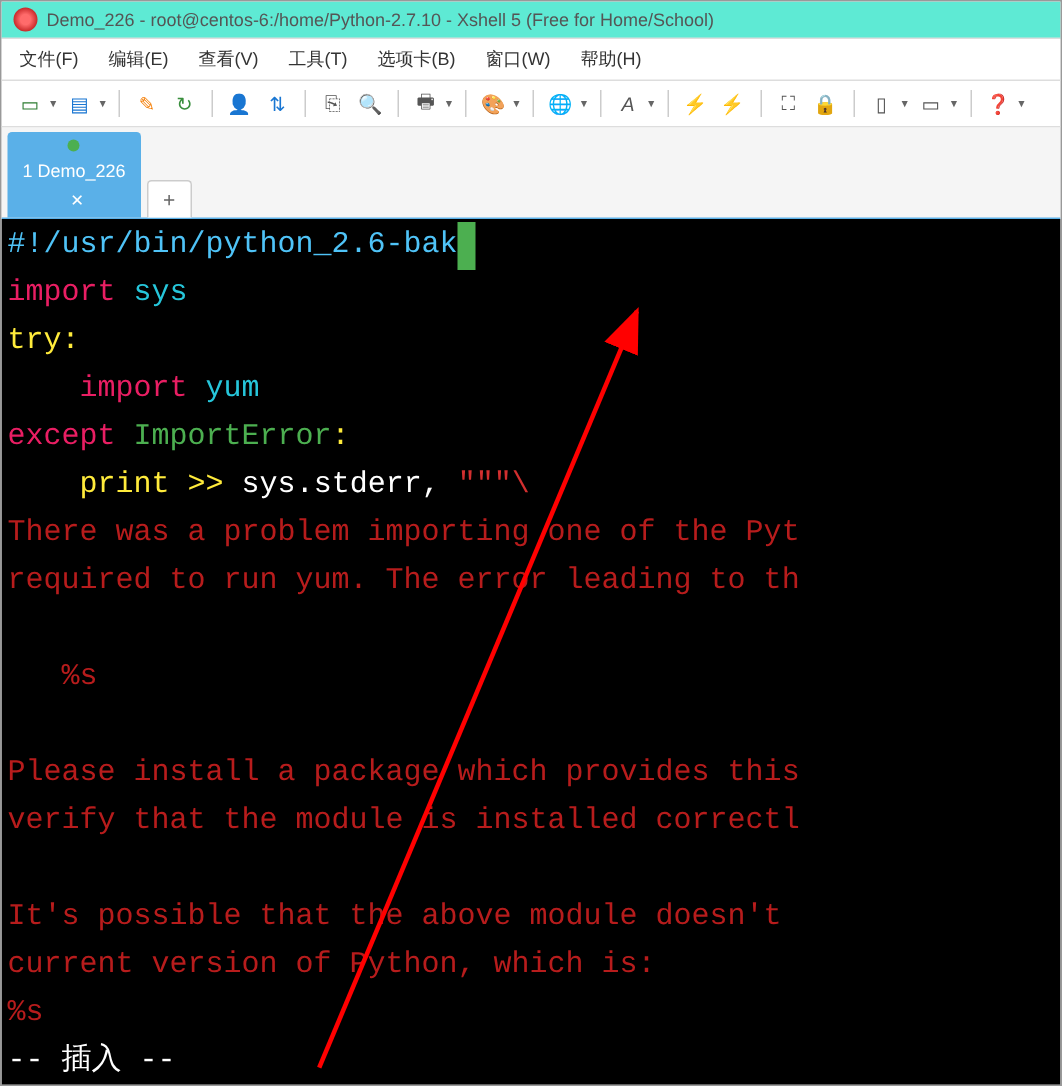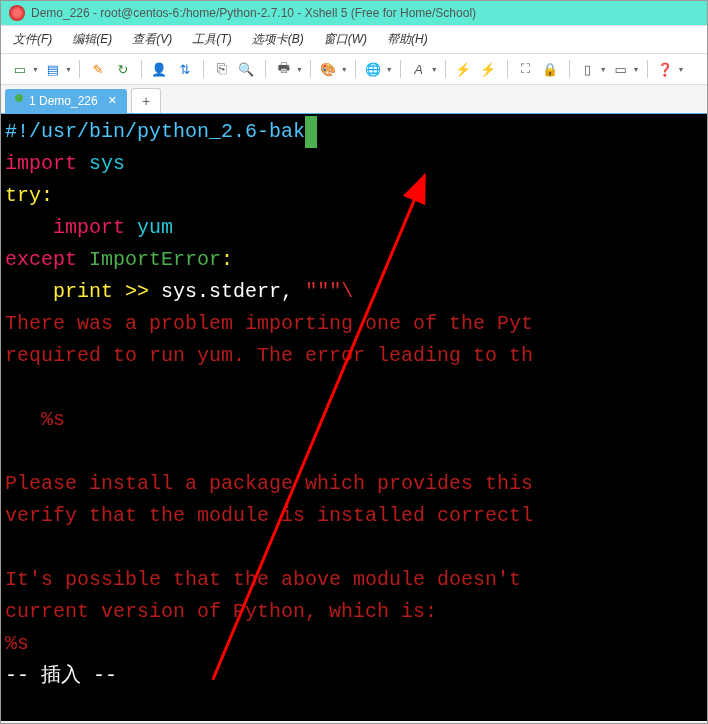--- a/index.html
+++ b/index.html
@@ -29,21 +29,20 @@
     }
     
     .menubar {
       background: #fff;
       padding: 3px 8px;
       display: flex;
       gap: 12px;
       font-size: 12px;
       color: #333;
       border-bottom: 1px solid #ddd;
-      font-style: italic;
     }
     .menu-item { cursor: pointer; padding: 2px 4px; }
     
     .toolbar {
       background: #fff;
       padding: 4px 8px;
       display: flex;
       align-items: center;
       gap: 3px;
       border-bottom: 1px solid #ddd;
@@ -71,26 +70,27 @@
     
     .tabbar {
       background: #f5f5f5;
       display: flex;
       align-items: flex-end;
       padding: 3px 4px 0 4px;
       border-bottom: 1px solid #5ab0e8;
     }
     .tab {
       display: flex;
-      align-items: flex-start;
+      align-items: center;
       gap: 6px;
       padding: 5px 10px;
       font-size: 12px;
       cursor: pointer;
       border-radius: 3px 3px 0 0;
+      flex-direction: column;
     }
     .tab.active {
       background: #5ab0e8;
       color: #fff;
     }
     .tab .status-dot {
       width: 8px; height: 8px;
       background: #4caf50;
       border-radius: 50%;
     }

